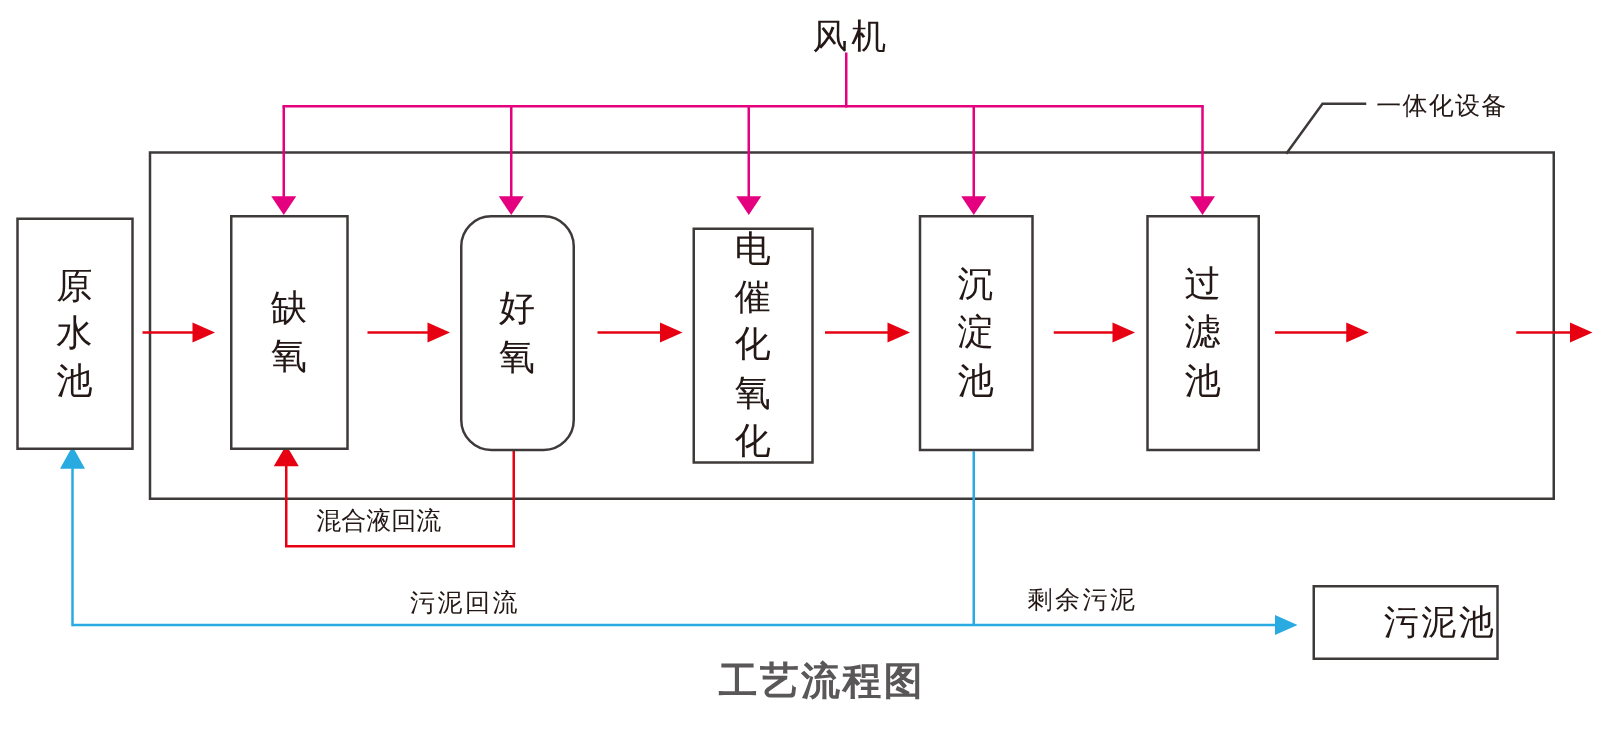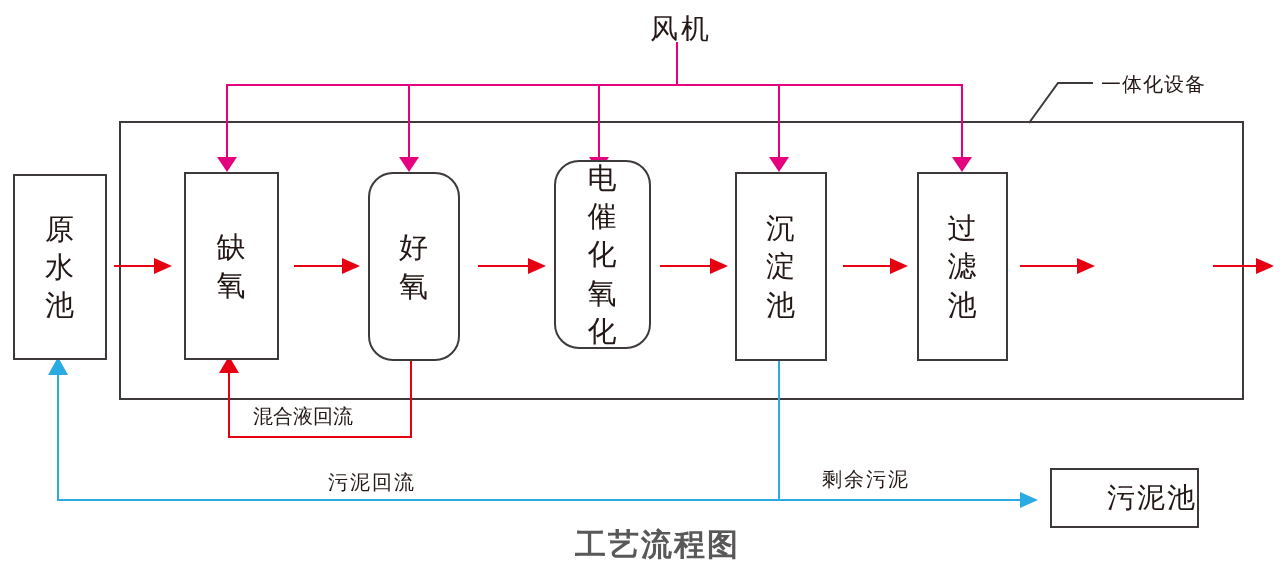--- a/index.html
+++ b/index.html
@@ -44,21 +44,21 @@
   .lbl-excess{left:822px;top:466px;letter-spacing:2px;}
   .diagram-title{
     position:absolute;left:575px;top:524px;
     font-size:31px;font-weight:bold;letter-spacing:2px;
     color:var(--c-title);white-space:nowrap;
   }
   
   #st0{left:13px;top:174px;width:90px;height:182px;}
   #st1{left:184px;top:172px;width:91px;height:184px;}
   #st2{left:368px;top:172px;width:88px;height:185px;border-radius:25px;}
-  #st3{left:554px;top:160px;width:93px;height:185px;border-radius:25px;}
+  #st3{left:554px;top:182px;width:93px;height:185px;}
   #st4{left:735px;top:172px;width:88px;height:185px;}
   #st5{left:917px;top:172px;width:87px;height:185px;}
   #st6{left:1104px;top:172px;width:88px;height:185px;}
 </style>
 </head>
 <body>
 
 <div class="canvas" style="--c-magenta: #e4007f; --c-red: #e60012; --c-blue: #29abe2; --c-stroke: #3e3a39; --c-text: #231815; --c-title: #595757;">
 
   <svg class="lines" viewBox="0 0 1282 583" aria-hidden="true">

